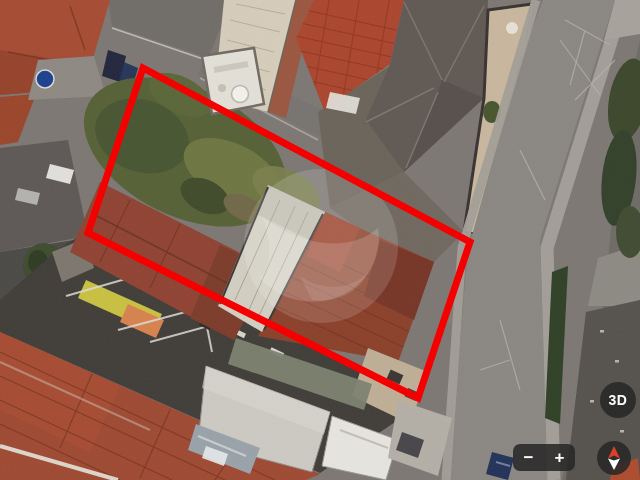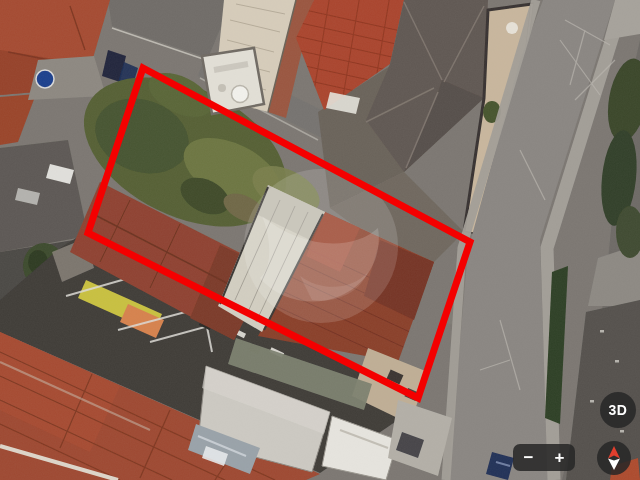--- a/index.html
+++ b/index.html
@@ -5,21 +5,21 @@
   html,body{margin:0;padding:0;background:#222;}
   .stage{
     position:relative;width:640px;height:480px;overflow:hidden;
     font-family:"Liberation Sans",sans-serif;background:#7b7772;
     user-select:none;
   }
   .scene{position:absolute;left:0;top:0;width:640px;height:480px;display:block;}
   
   .ctl{position:absolute;display:flex;align-items:center;justify-content:center;
        background:rgba(38,38,38,.86);color:#fff;box-sizing:border-box;}
-  .ctl-3d{left:600px;top:392px;width:36px;height:36px;border-radius:50%;
+  .ctl-3d{left:600px;top:382px;width:36px;height:36px;border-radius:50%;
           font-size:14px;font-weight:bold;letter-spacing:.5px;cursor:pointer;}
   .ctl-zoom{left:513px;top:444px;width:62px;height:27px;border-radius:7px;
             display:flex;flex-direction:row;}
   .zbtn{flex:1;height:100%;background:none;border:none;color:#fff;
         font-family:"Liberation Sans",sans-serif;font-size:17px;font-weight:bold;
         padding:0;line-height:25px;cursor:pointer;}
   .ctl-compass{left:597px;top:441px;width:34px;height:34px;border-radius:50%;cursor:pointer;}
   .lot{fill:none;stroke:#f40000;stroke-width:7;stroke-linejoin:miter;}
 </style>
 </head>

